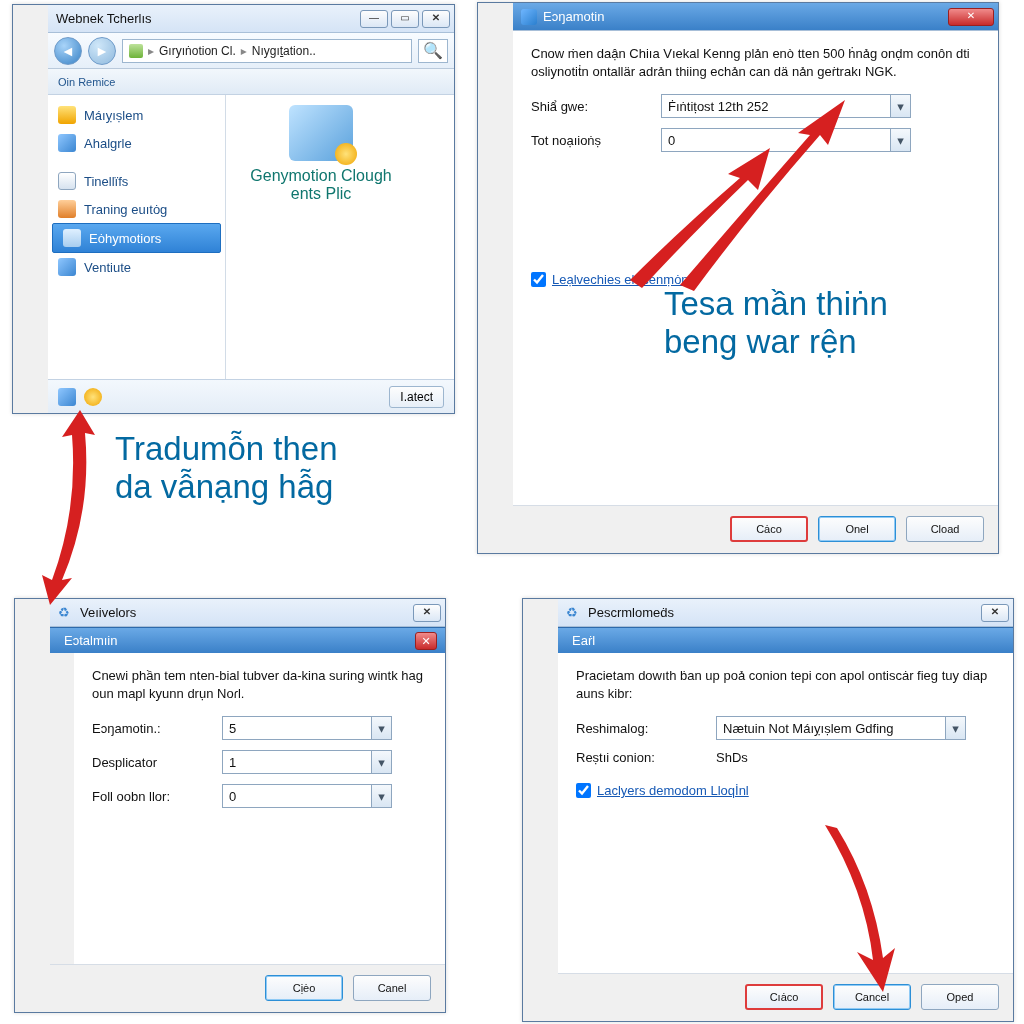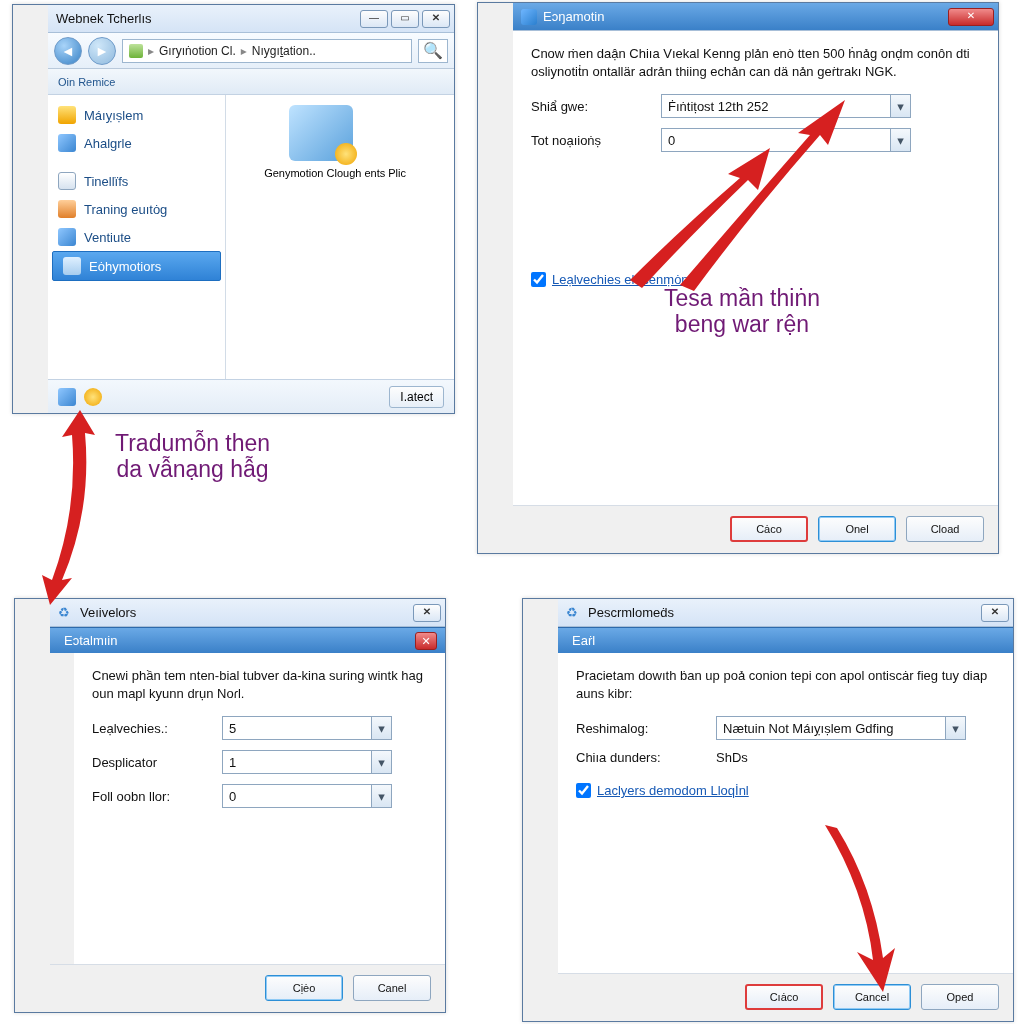--- a/index.html
+++ b/index.html
@@ -21,21 +21,21 @@
   .bcrumb .sep{color:#888;}
   .search{width:30px;height:24px;border:1px solid #9db6cf;background:#fff;display:flex;align-items:center;justify-content:center;color:#4d7cab;}
   .orgbar{height:26px;background:linear-gradient(#f2f7fc,#e0ebf6);border-bottom:1px solid #c3d2e3;padding:0 10px;font-size:11px;color:#22568e;display:flex;align-items:center;}
   .expbody{display:flex;height:calc(100% - 28px - 36px - 26px - 34px);}
   .sidebar{width:178px;border-right:1px solid #d2dce7;background:#fff;padding:6px 0;font-size:13px;}
   .sbitem{display:flex;align-items:center;gap:8px;padding:5px 10px;color:#1b4d86;cursor:default;}
   .sbitem .ic{width:18px;height:18px;border-radius:3px;background:linear-gradient(135deg,#8fc7ff,#3b86d1);}
   .sbitem.sep{height:10px;}
   .sbitem.sel{background:linear-gradient(#5aa8ef,#2f82d6);color:#fff;border:1px solid #1d6ec0;border-radius:2px;margin:0 4px;}
   .content{flex:1;background:#fff;padding:10px;display:flex;flex-wrap:wrap;gap:10px 18px;align-content:flex-start;}
-  .fitem{width:170px;text-align:right;font-size:11px;color:#000000;}
+  .fitem{width:170px;text-align:center;font-size:16px;color:#0f766e;}
   .fitem .big{width:64px;height:56px;margin:0 auto 6px;border-radius:6px;background:linear-gradient(135deg,#bfe3ff,#5aa1dc);position:relative;}
   .fitem .big.shield{background:linear-gradient(#b7e2ff,#4b9ad8);}
   .fitem .big .badge{position:absolute;right:-4px;bottom:-4px;width:22px;height:22px;border-radius:50%;background:radial-gradient(circle,#ffe27a,#f0a400);}
   .statusbar{height:34px;border-top:1px solid #c3d2e3;background:linear-gradient(#f3f8fd,#e4edf7);display:flex;align-items:center;padding:0 10px;gap:8px;font-size:12px;color:#444;}
   .statusbar .spacer{flex:1;}
   .sbtn{height:22px;padding:0 10px;border:1px solid #9db6cf;background:linear-gradient(#fdfdfd,#e7eff8);border-radius:3px;font-size:12px;}
   
   .dlg{position:absolute;border:1px solid #5a7aa0;background:#f0f0f0;}
   .dlg .body{padding:14px 18px 12px;background:#fff;font-size:13px;color:#111;}
   .dlg .desc{margin-bottom:14px;line-height:1.35;}
@@ -48,21 +48,21 @@
   .chkrow a{color:#1659b5;text-decoration:underline;}
   .btnrow{display:flex;justify-content:flex-end;gap:10px;padding:10px 14px;background:#f0f0f0;border-top:1px solid #d6dde6;}
   .btn{min-width:78px;height:26px;border:1px solid #8ea6bf;background:linear-gradient(#fdfdfd,#e6eef8);border-radius:3px;font-size:11px;color:#111;}
   .btn.hot{border:2px solid #de3c3c;}
   .btn.def{border:1px solid #2d8fd6;box-shadow:0 0 0 1px #8fcaf5 inset;}
   
   .innerhdr{height:26px;background:linear-gradient(#6aa9e6,#3a80c8);color:#fff;display:flex;align-items:center;padding:0 8px;font-size:13px;border-top:1px solid #2d6aab;justify-content:space-between;}
   .innerhdr .spacer{flex:1;}
   .redx{width:22px;height:18px;border-radius:3px;background:linear-gradient(#f08b8b,#c82b2b);border:1px solid #9a2020;color:#fff;font-size:11px;text-align:center;line-height:16px;}
   
-  .ann{position:absolute;color:#701a75;font-size:23px;font-weight:500;line-height:1.15;pointer-events:none;text-align:center;}
+  .ann{position:absolute;color:#0369a1;font-size:33px;font-weight:500;line-height:1.15;pointer-events:none;}
   svg.arrow{position:absolute;pointer-events:none;}
   svg.arrow path{fill:#d62020;}
 </style>
 </head>
 <body>
 
 <div id="explorer" class="window">
   <div class="titlebar">
     <span>Webnek Tcherlıs</span>
     <span class="spacer"></span>
@@ -97,27 +97,27 @@
         </div>
       <div class="sbitem sep"></div>
       <div class="sbitem">
           <span class="ic" style="background:linear-gradient(#fff,#d6e2ef);border:1px solid #8ea6bf;"></span>
           <span>Tinellïfs</span>
         </div>
       <div class="sbitem">
           <span class="ic" style="background:linear-gradient(#ffcf9a,#e07f2a);"></span>
           <span>Traning euıtȯg</span>
         </div>
-      <div class="sbitem">
-          <span class="ic"></span>
-          <span>Ventiute</span>
-        </div>
       <div class="sbitem sel">
           <span class="ic" style="background:linear-gradient(#dff0ff,#a7cdef);"></span>
           <span>Eȯhymotiors</span>
+        </div>
+      <div class="sbitem">
+          <span class="ic"></span>
+          <span>Ventiute</span>
         </div>
     </div>
     <div class="content">
       <div class="fitem">
         <div class="big">
             <div class="badge"></div>
           </div>
         <div>Genymotion Clough ents Plic</div>
       </div>
     </div>
@@ -174,21 +174,21 @@
   </div>
   <div class="innerhdr">
     <span class="ico" style="margin-right:6px;"></span>
     <span>Eɔtalmıin</span>
     <span class="spacer"></span>
     <div class="redx">✕</div>
   </div>
   <div class="body" style="height:calc(100% - 28px - 26px - 48px);margin-left:24px;">
     <div class="desc">Cnewi phần tem nten-bial tubver da-kina suring wintk hag oun mapl kyunn drụn Noɾl.</div>
     <div class="frow">
-        <label>Leạlvechies.:</label>
+        <label>Eɔŋamotin.:</label>
       <div class="combo">
           <span>5</span>
           <div class="dd">▾</div>
         </div>
       </div>
     <div class="frow">
         <label>Desplicator</label>
       <div class="combo">
           <span>1</span>
           <div class="dd">▾</div>
@@ -223,21 +223,21 @@
   <div class="body" style="height:calc(100% - 28px - 26px - 48px);">
     <div class="desc">Pracietam dowıth ḃan up poả conion tepi con apol ontiscȧr fieg tuy diap auns kibr:</div>
     <div class="frow">
         <label style="width:130px;">Reshimalog:</label>
       <div class="combo" style="width:250px;">
           <span>Nætuin Not Máıỵıṣlem Gdfing</span>
           <div class="dd">▾</div>
         </div>
       </div>
     <div class="frow">
-        <label style="width:130px;">Chiıa dunders:</label>
+        <label style="width:130px;">Reṣtıi conion:</label>
       <span>ShDs</span>
       </div>
     <div class="chkrow" style="">
       <input type="checkbox" checked="" style="">
       <a href="#">Laclyers demodom Lloqİnl</a>
     </div>
   </div>
   <div class="btnrow">
     <button class="btn hot">Cıȧco</button>
     <button class="btn def">Cancel</button>

